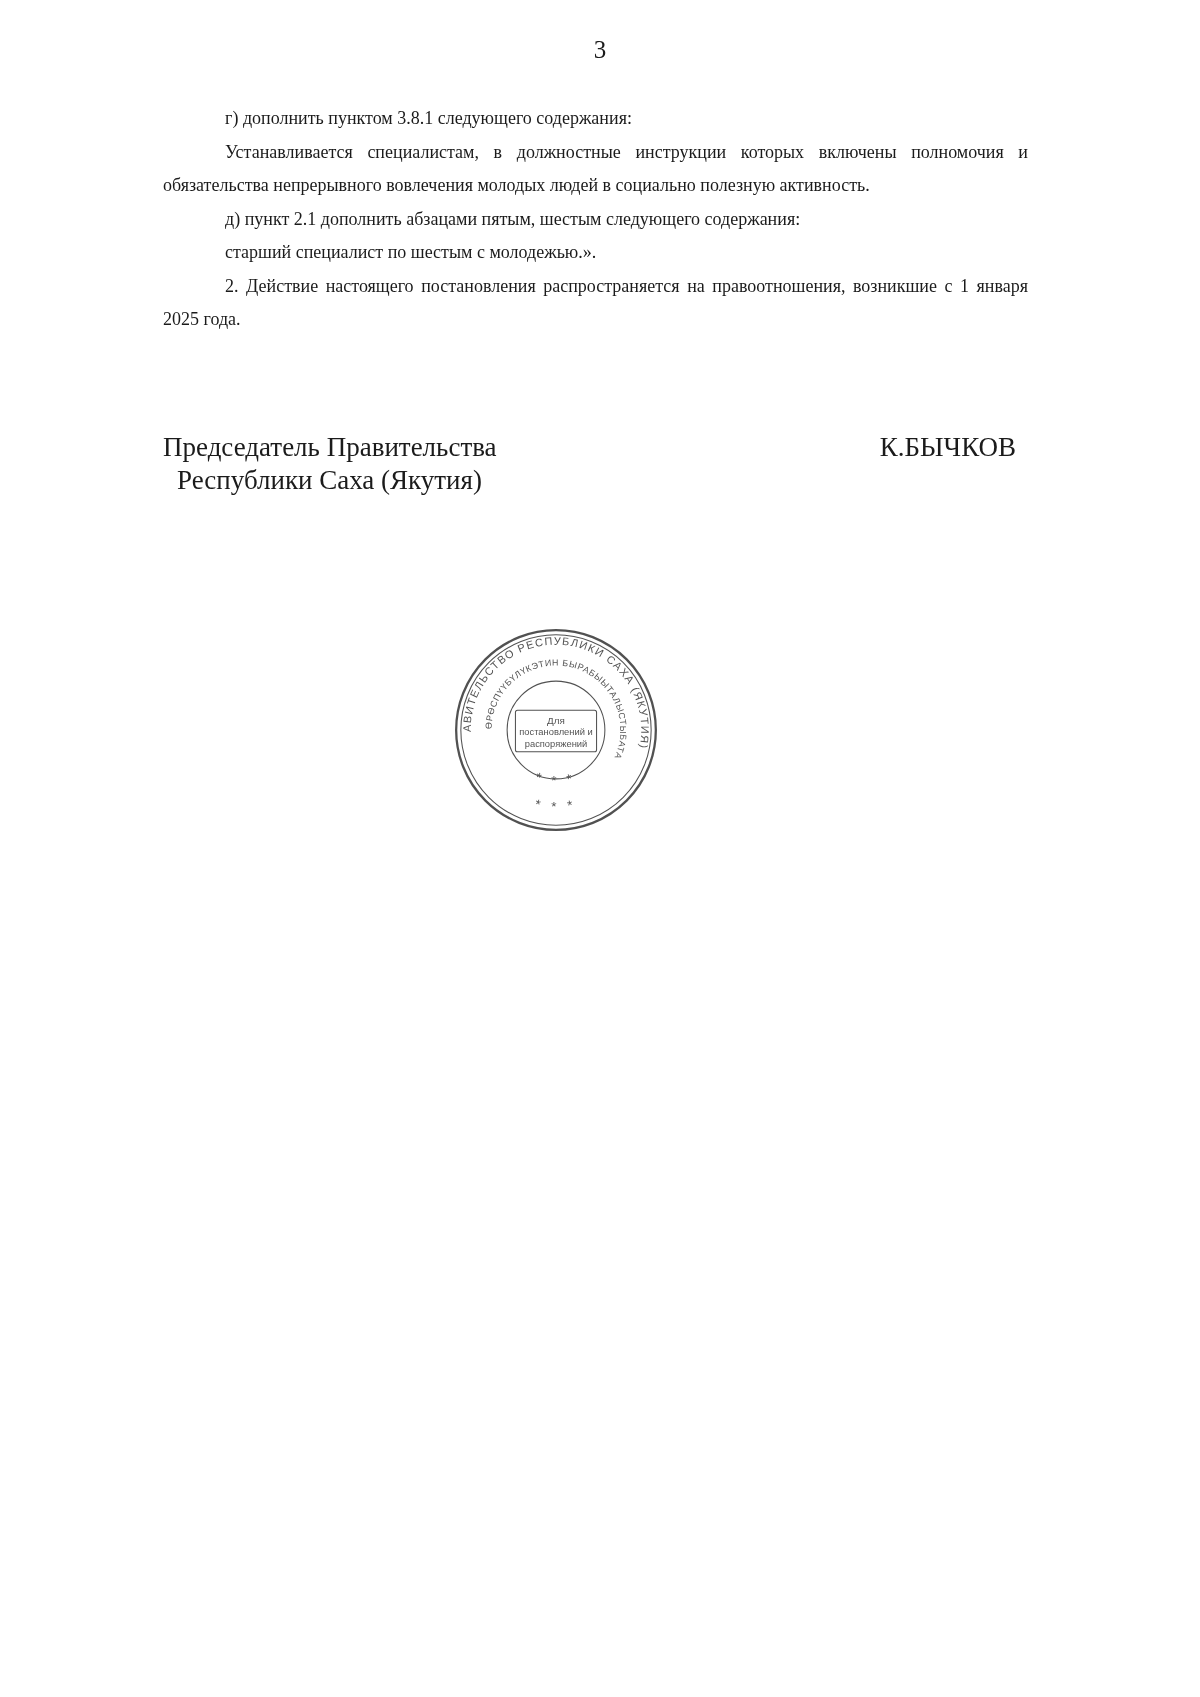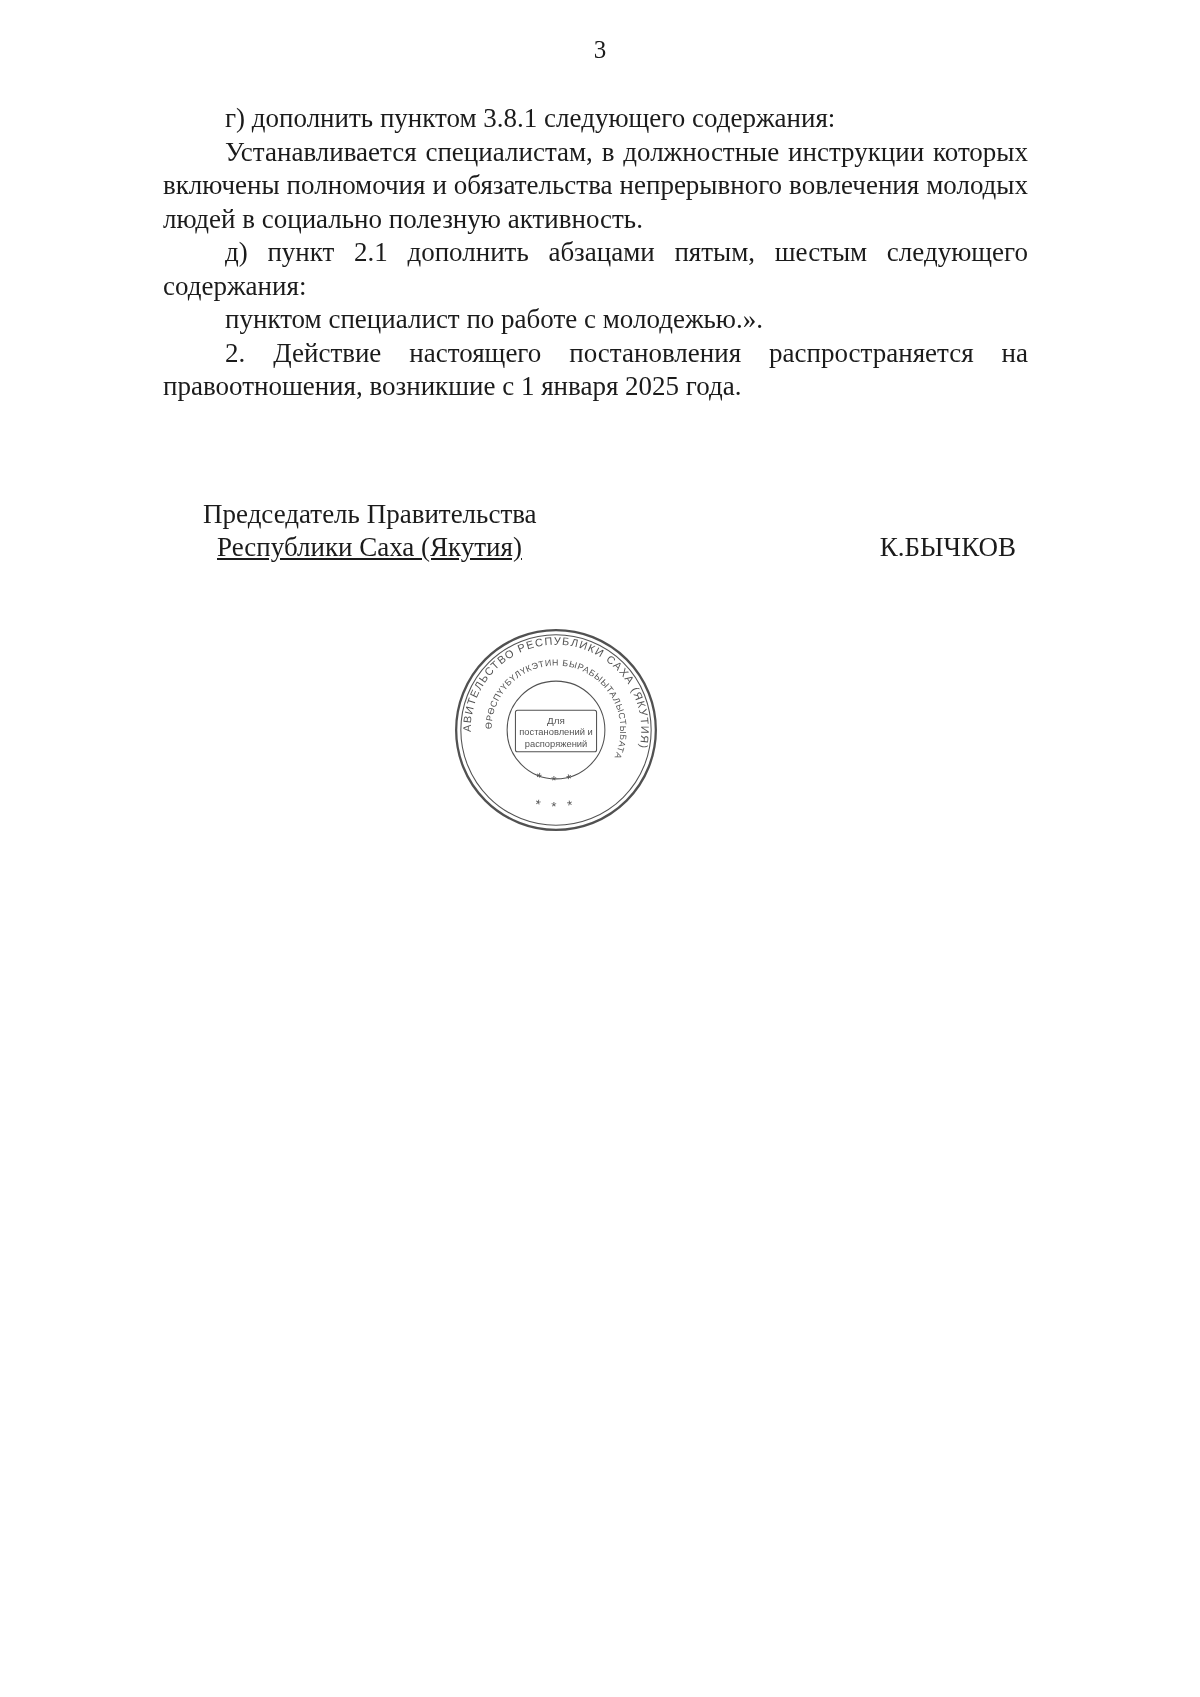--- a/index.html
+++ b/index.html
@@ -15,39 +15,37 @@
     overflow: hidden;
   }
   .page-number {
     padding-top: 36px;
     text-align: center;
     font-size: 25px;
     color: #1b1b1b;
   }
   .content {
     padding: 38px 172px 0 163px;
-    font-size: 27px;
+    font-size: 18px;
     line-height: 33.5px;
   }
   .content p {
     margin: 0;
     text-align: justify;
     text-indent: 62px;
   }
   .signature-row {
     margin-top: 94px;
     padding: 0 184px 0 163px;
     display: flex;
     justify-content: space-between;
-    align-items: flex-end;
     font-size: 27px;
     line-height: 33.5px;
-    margin-left: 40px;
   }
-  .sig-left .line2 { padding-left: 14px; text-decoration: underline; }
+  .sig-left .line2 { padding-left: 14px; }
   .sig-right { padding-bottom: 0; }
   .stamp {
     position: absolute;
     left: 452px;
     top: 626px;
     width: 208px;
     height: 208px;
     opacity: 0.88;
   }
   .stamp svg { width: 100%; height: 100%; }
@@ -56,21 +54,21 @@
 <body>
 
 <div class="page">
 
   <div class="page-number">3</div>
 
   <div class="content">
     <p>г) дополнить пунктом 3.8.1 следующего содержания:</p>
     <p>Устанавливается специалистам, в должностные инструкции которых включены полномочия и обязательства непрерывного вовлечения молодых людей в социально полезную активность.</p>
     <p>д) пункт 2.1 дополнить абзацами пятым, шестым следующего содержания:</p>
-    <p>пунктом специалист по работе с молодежью.».</p>
+    <p>старший специалист по шестым с молодежью.».</p>
     <p>2. Действие настоящего постановления распространяется на правоотношения, возникшие с 1 января 2025 года.</p>
   </div>
 
   <div class="signature-row">
     <div class="sig-left">
       <div class="line1">Председатель Правительства</div>
       <div class="line2">Республики Саха (Якутия)</div>
     </div>
     <div class="sig-right">К.БЫЧКОВ</div>
   </div>

